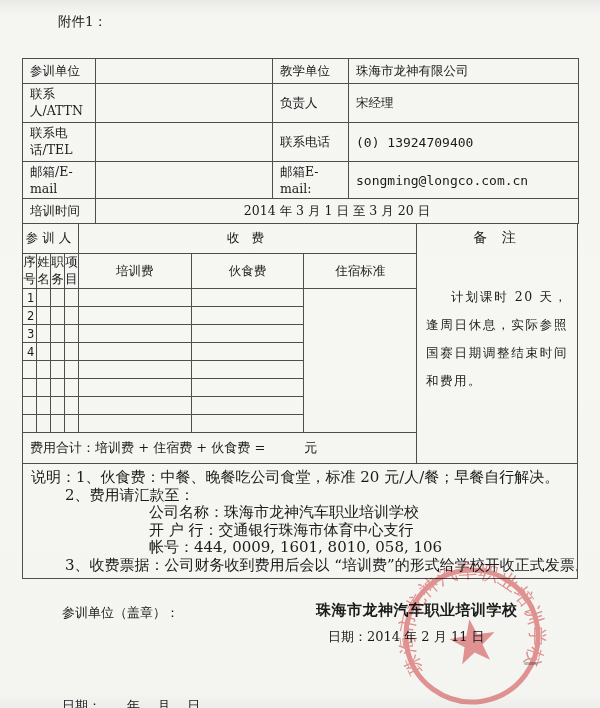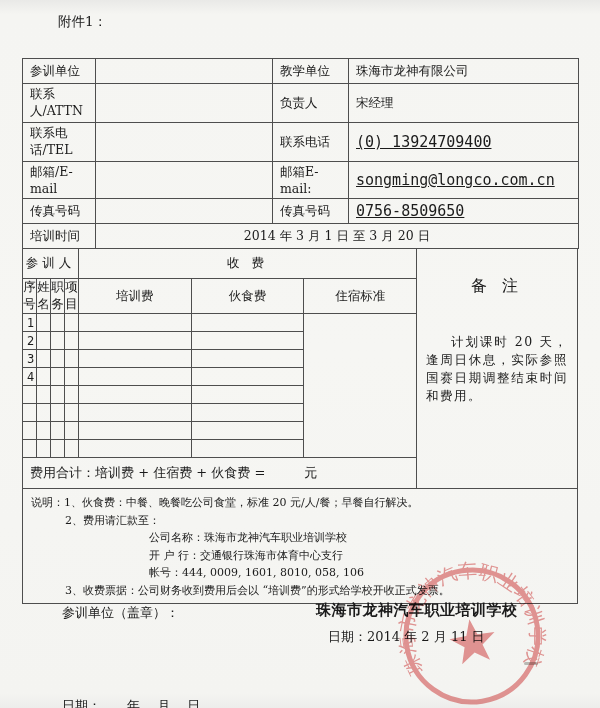--- a/index.html
+++ b/index.html
@@ -17,36 +17,36 @@
                 font-size:16px; font-weight:bold; letter-spacing:8px; }
   .sheet { position:absolute; left:22px; top:58px; width:556px; }
   table { border-collapse:collapse; width:556px; table-layout:fixed; }
   td,th { border:1px solid #4e4e4e; font-size:12.5px; font-weight:normal;
           overflow:hidden; vertical-align:middle; }
   
   .info-table td { height:25px; padding:2px 7px; }
   .c-l1 { width:73px; }  .c-v1 { width:177px; }
   .c-l2 { width:76px; }  .c-v2 { width:230px; }
   .center { text-align:center; }
-  .mono { font-family:"DejaVu Sans Mono","Liberation Mono",monospace; font-size:15px;text-decoration:underline; }
+  .mono { font-family:"DejaVu Sans Mono","Liberation Mono",monospace; font-size:13px; }
   
   .grid-table { margin-top:-1px; }
   .g-c0{width:56px}.g-c1{width:58px}.g-c2{width:34px}.g-c3{width:95px}
   .g-c4{width:58px}.g-c5{width:57px}.g-c6{width:60px}.g-c7{width:161px}
   .gh1 th { height:30px; letter-spacing:4px; }
   .gh2 th { height:21px; }
   .g-row td { height:18px; padding:0 4px; }
   .num { text-align:center; font-family:"DejaVu Sans","Liberation Sans",sans-serif; font-size:11.5px; }
   .remark-cell { vertical-align:top; }
-  .remark-label { text-align:center; letter-spacing:5px; margin-top:27px; font-size:16px; }
-  .remark-text { margin-top:36px; padding:0 9px; font-size:12.5px; line-height:18px;
+  .remark-label { text-align:center; letter-spacing:5px; margin-top:5px; font-size:14px; }
+  .remark-text { margin-top:36px; padding:0 9px; font-size:12.5px; line-height:28px;
                  letter-spacing:1.5px; text-indent:2em; text-align:justify; }
   .total-row td { height:31px; padding:2px 7px; white-space:pre; font-size:13px; }
   .notes-cell { vertical-align:top; padding:5px 6px 4px 6px !important; }
-  .note-line { font-size:11px; line-height:17.5px; white-space:pre; }
+  .note-line { font-size:15px; line-height:17.5px; white-space:pre; }
   .note-l0 { padding-left:2px; }
   .note-l1 { padding-left:36px; }
   .note-l2, .note-l3 { padding-left:120px; }
   .note-l4 { padding-left:120px; }
   .note-l5 { padding-left:36px; }
   
   .f-item { position:absolute; font-size:13px; white-space:pre; }
   .f-sign  { left:62px;  top:604px; }
   .f-org   { left:316px; top:601px; font-weight:bold; font-size:15px; letter-spacing:.5px; }
   .f-date-l{ left:62px;  top:661px;margin-top:36px; }
@@ -84,26 +84,20 @@
       <td>联系电话/TEL</td>
       <td></td>
       <td>联系电话</td>
       <td class="mono">(0) 13924709400</td>
     </tr>
     <tr>
       <td>邮箱/E-mail</td>
       <td></td>
       <td>邮箱E-mail:</td>
       <td class="mono">songming@longco.com.cn</td>
-    </tr>
-    <tr>
-      <td>传真号码</td>
-      <td></td>
-      <td>传真号码</td>
-      <td class="mono">0756-8509650</td>
     </tr>
     <tr>
       <td>培训时间</td>
       <td class="center" colspan="3">2014 年 3 月 1 日  至 3 月 20 日</td>
     </tr>
   </tbody>
     </table>
 
   <table class="grid-table">
     <tbody>

